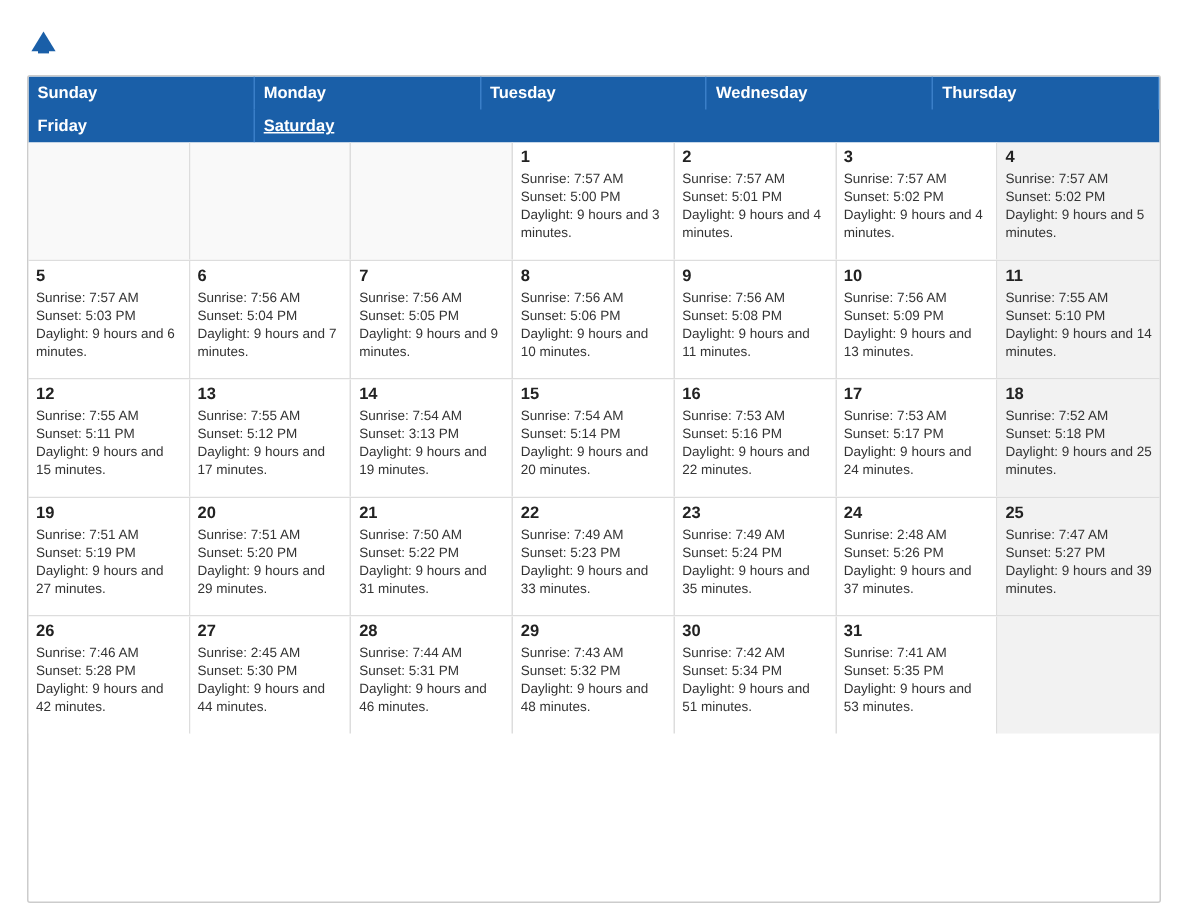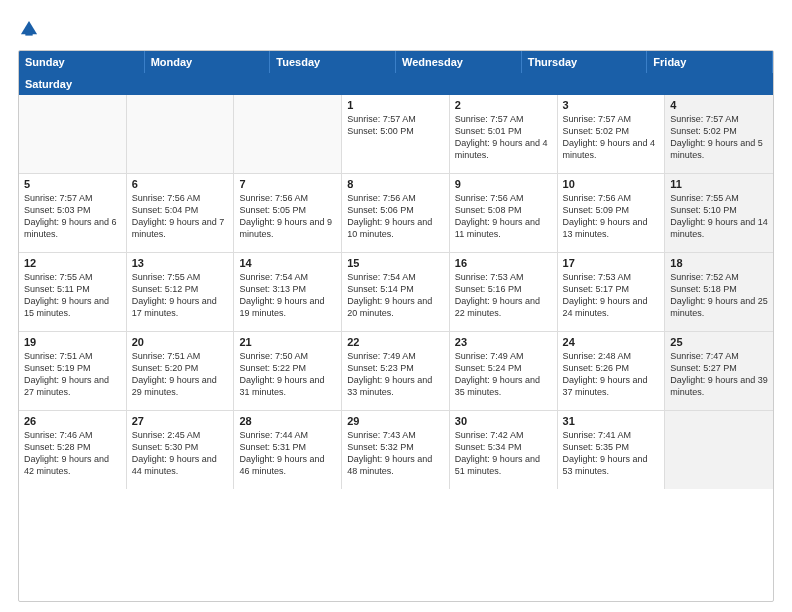--- a/index.html
+++ b/index.html
@@ -53,32 +53,32 @@
       color: #444;
     }
     .calendar {
       flex: 1;
       border: 1px solid #ccc;
       border-radius: 2px;
       overflow: hidden;
     }
     .cal-header {
       display: grid;
-      grid-template-columns: repeat(6, 1fr);
+      grid-template-columns: repeat(5, 1fr);
       background: #1a5fa8;
     }
     .cal-header-cell {
       color: #fff;
       font-size: 11px;
       font-weight: bold;
       padding: 5px 6px;
       text-align: left;
       border-right: 1px solid #3a7fc8;
     }
-    .cal-header-cell:last-child { border-right: none; }
+    .cal-header-cell:last-child { border-right: none; text-decoration: underline; }
     .cal-body {
       display: flex;
       flex-direction: column;
     }
     .cal-row {
       display: grid;
       grid-template-columns: repeat(7, 1fr);
       border-bottom: 1px solid #ddd;
       flex: 1;
     }
@@ -140,20 +140,21 @@
       </div>
     <div class="cal-body" id="cal-body">
         <div class="cal-row">
           <div class="cal-cell empty"></div>
           <div class="cal-cell empty"></div>
           <div class="cal-cell empty"></div>
           <div class="cal-cell">
             <div class="day-num">1</div>
             <div class="cell-text">Sunrise: 7:57 AM</div>
             <div class="cell-text">Sunset: 5:00 PM</div>
+            <div class="cell-text">Daylight: 9 hours and 3 minutes.</div>
           </div>
           <div class="cal-cell">
             <div class="day-num">2</div>
             <div class="cell-text">Sunrise: 7:57 AM</div>
             <div class="cell-text">Sunset: 5:01 PM</div>
             <div class="cell-text">Daylight: 9 hours and 4 minutes.</div>
           </div>
           <div class="cal-cell">
             <div class="day-num">3</div>
             <div class="cell-text">Sunrise: 7:57 AM</div>

